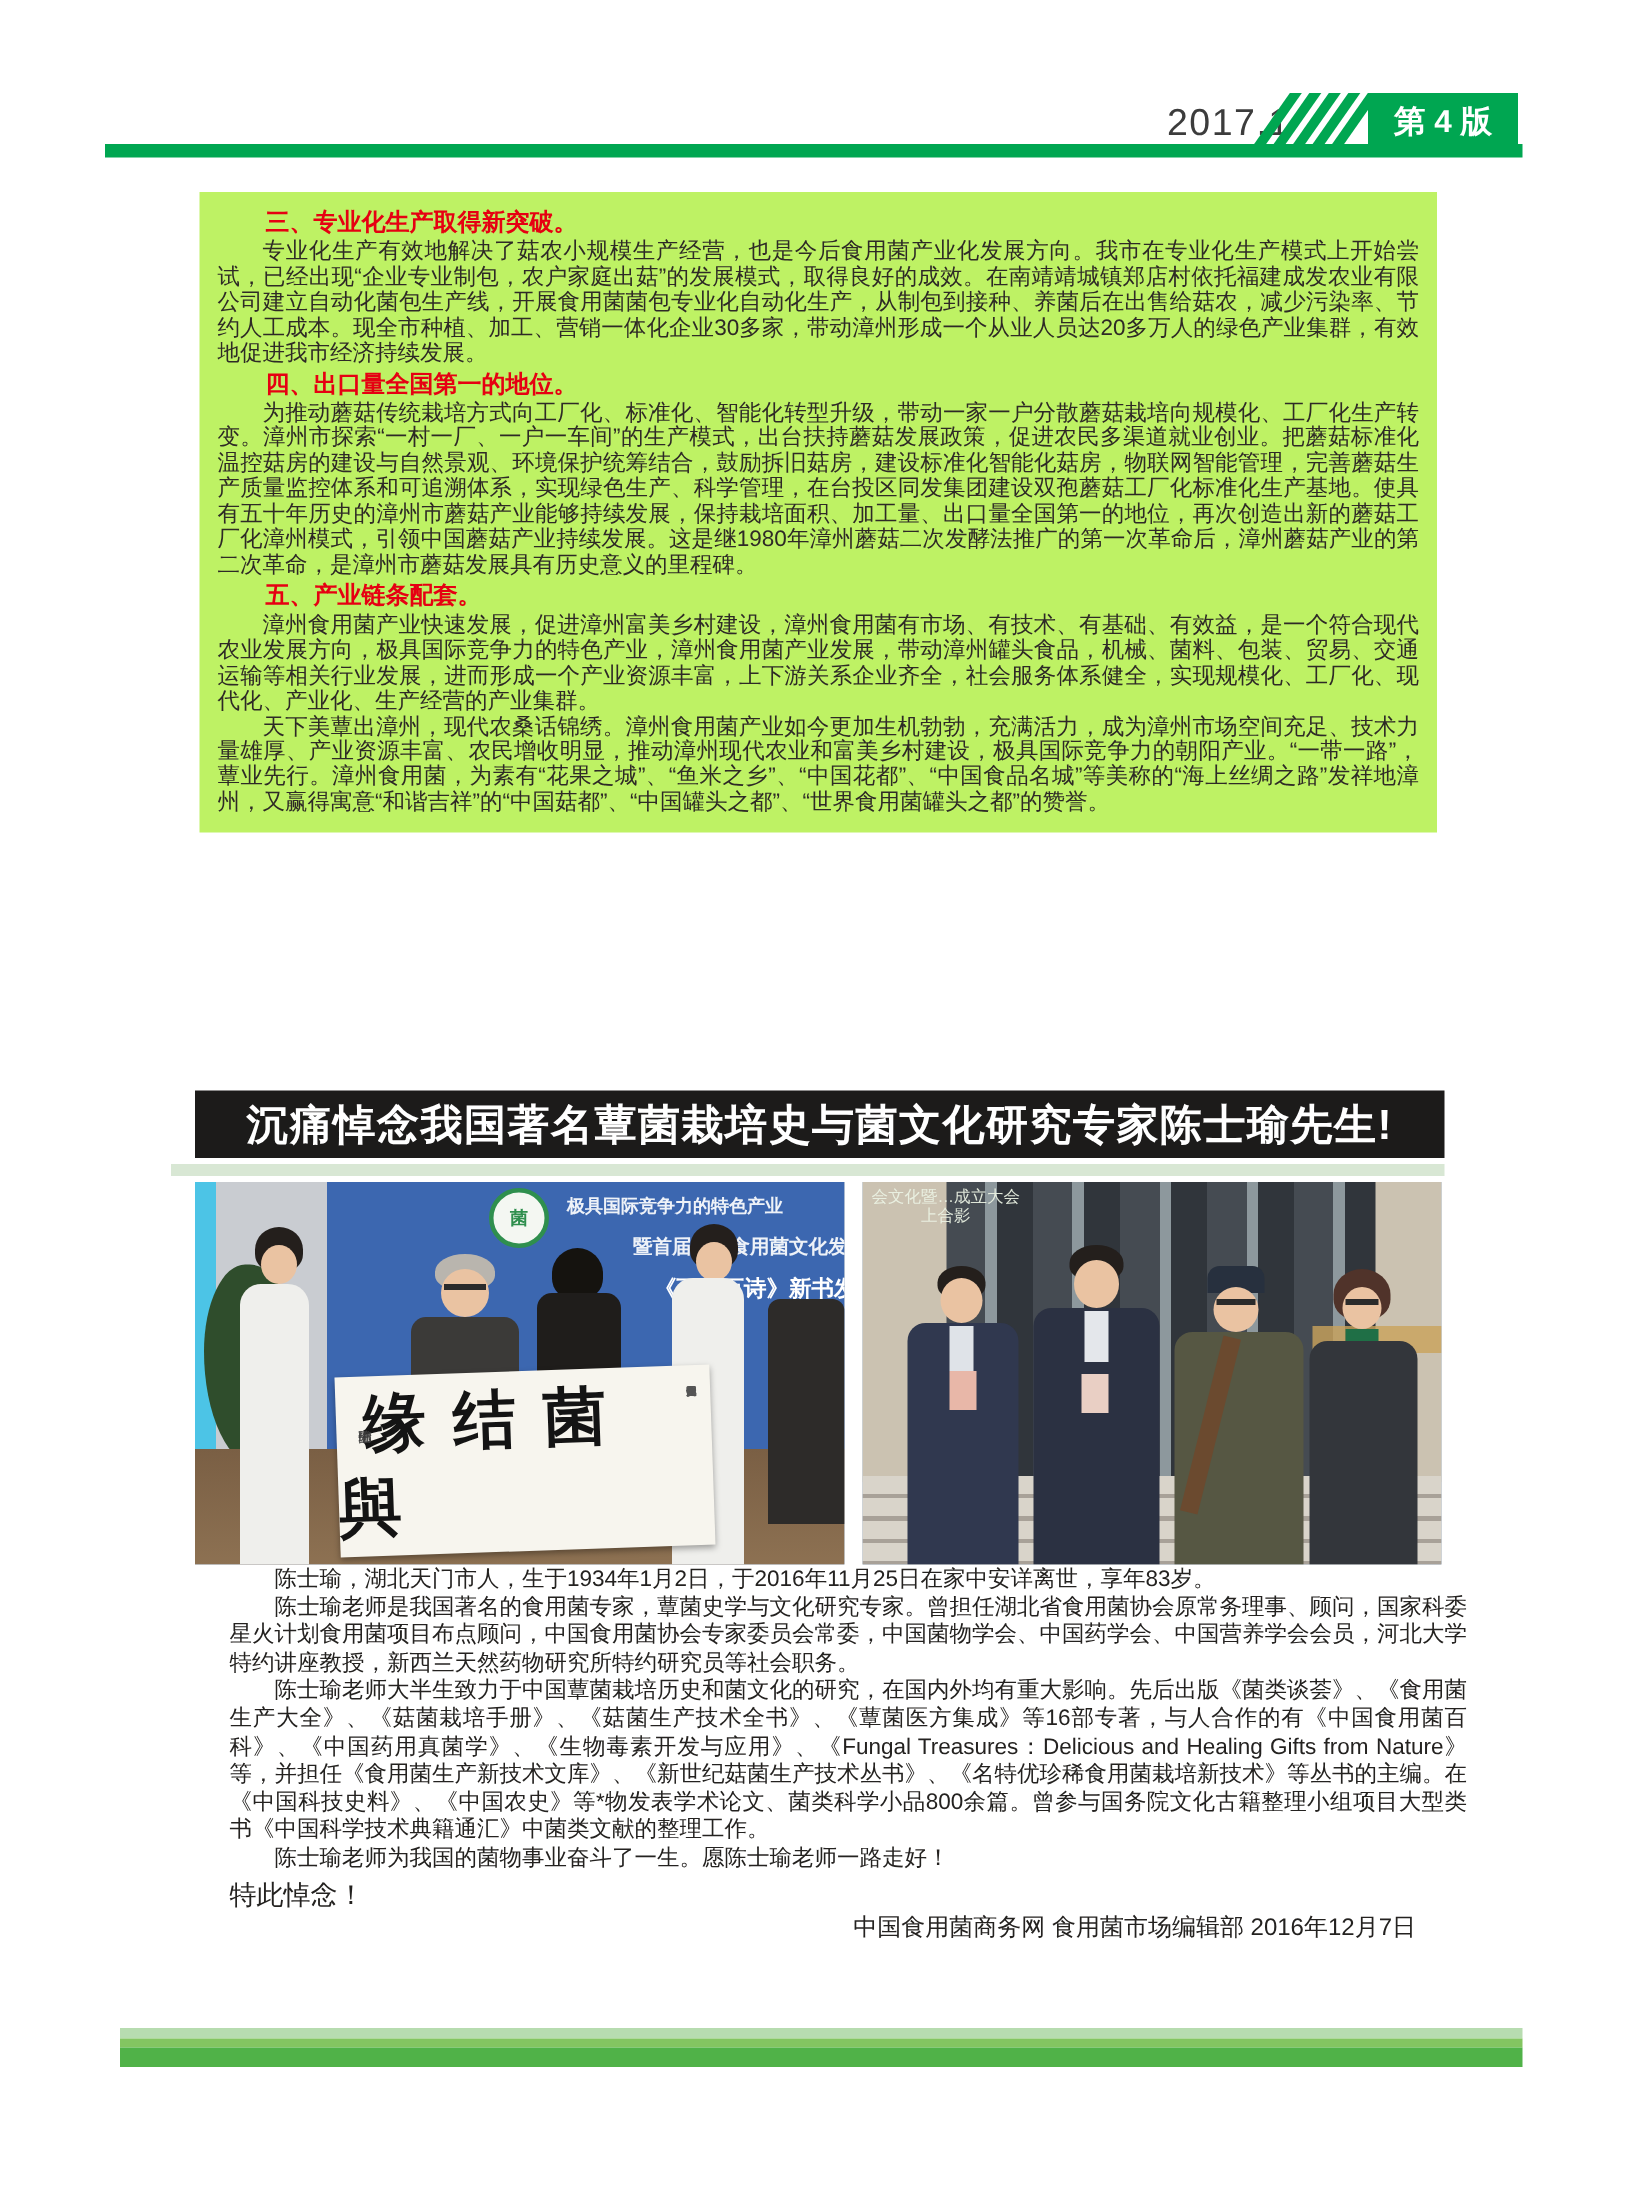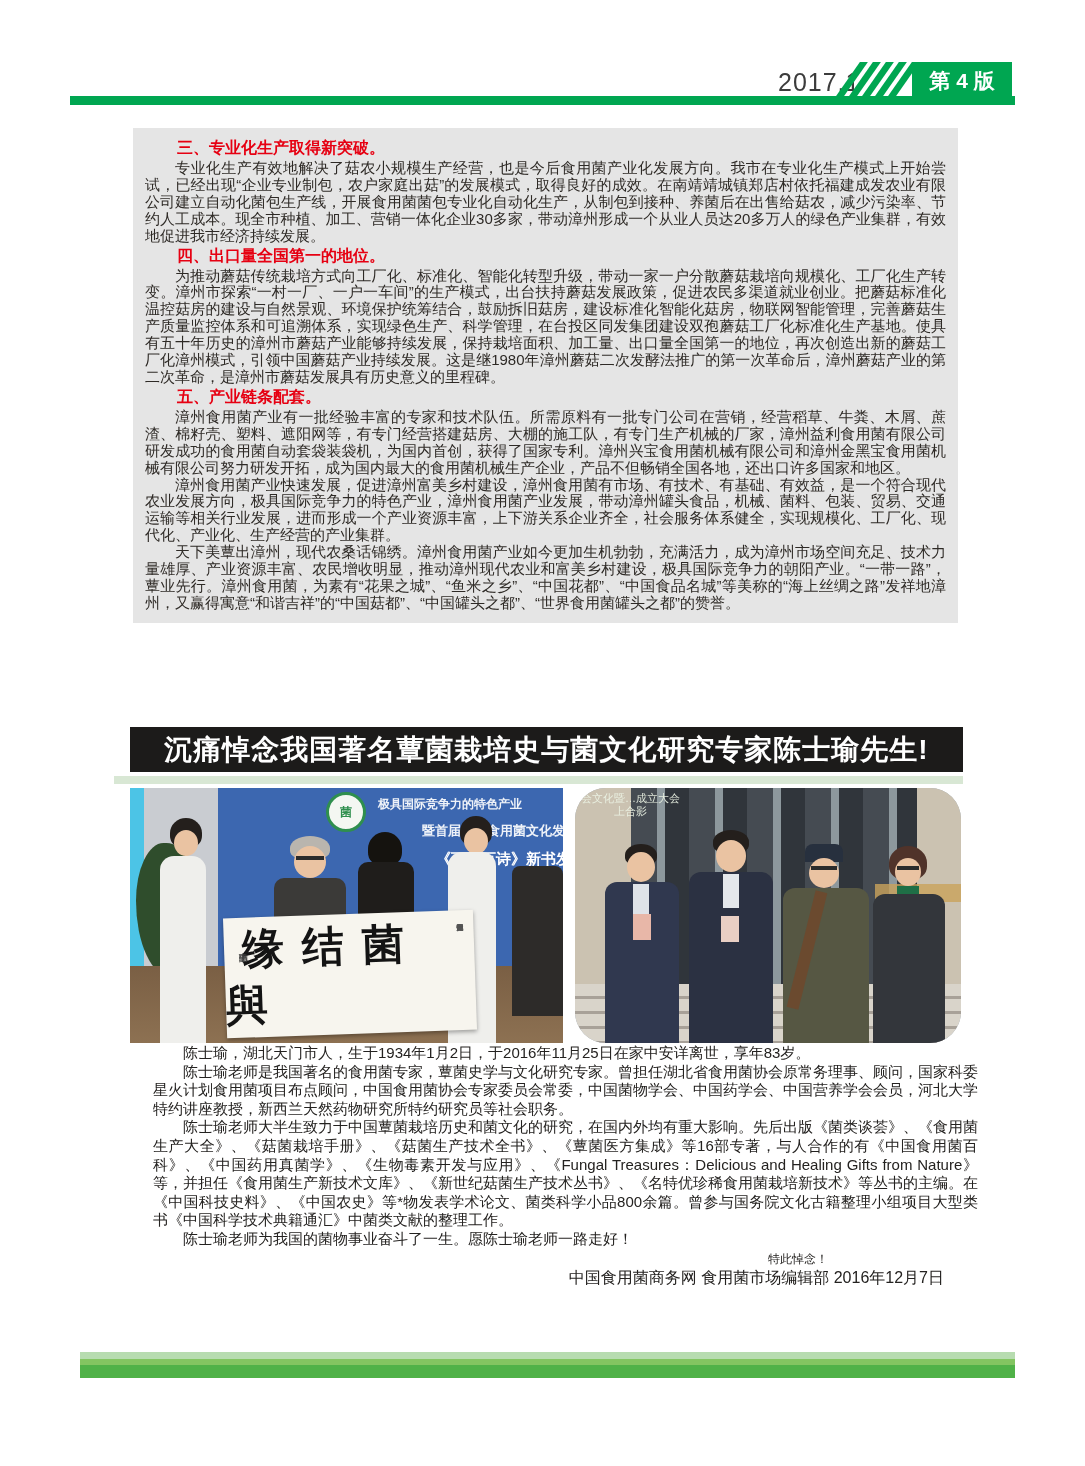--- a/index.html
+++ b/index.html
@@ -8,35 +8,35 @@
 
   
   .issue-date{position:absolute;left:778px;top:68px;font-size:25px;color:#3c3c3c;letter-spacing:1px;}
   .hline{position:absolute;left:70px;top:96px;width:945px;height:9px;background:#00A651;}
   .slashes{position:absolute;left:848px;top:62px;display:flex;}
   .slashes i{display:block;width:8px;height:34px;background:#00A651;transform:skewX(-35deg);margin-right:5px;}
   .edition-badge{position:absolute;left:912px;top:62px;width:100px;height:38px;background:#00A651;color:#fff;
         font-size:21px;font-weight:bold;display:flex;align-items:center;justify-content:center;}
 
   
-  .article-box{position:absolute;left:133px;top:128px;width:825px;background:#e5e5e5;
+  .article-box{position:absolute;left:133px;top:128px;width:825px;background:#bef264;
         padding:9px 12px 11px;box-sizing:border-box;color:#2e2a26;}
   .article-box h3{margin:1px 0 1px;font-size:16px;color:#E60012;text-indent:2em;font-weight:bold;}
   .article-box p{margin:0;font-size:15px;line-height:16.9px;text-indent:2em;text-align:justify;}
 
   
   .banner{position:absolute;left:130px;top:727px;width:833px;height:45px;background:#1C1B1A;color:#fff;
         display:flex;align-items:center;justify-content:center;font-size:28px;font-weight:bold;letter-spacing:1px;}
   .green-strip{position:absolute;left:114px;top:776px;width:849px;height:8px;background:#D8E7D4;}
 
   
   .photos{position:absolute;left:130px;top:788px;display:flex;gap:12px;}
   .photo{position:relative;height:255px;overflow:hidden;background:#9aa7b6;}
   .photo-left{width:433px;}
-  .photo-right{width:386px;border-radius:31px;}
+  .photo-right{width:386px;}
   .abs{position:absolute;}
 
   
   .pl-cyan{left:0;top:0;width:14px;height:185px;background:#4cc4e6;}
   .pl-wall{left:14px;top:0;width:74px;height:195px;background:#c9ccd1;}
   .pl-backdrop{left:88px;top:0;width:345px;height:178px;background:#3c67b0;}
   .pl-floor{left:0;top:178px;width:433px;height:77px;background:linear-gradient(#7a5f44,#8d7152);}
   .pl-plant{left:6px;top:55px;width:64px;height:135px;background:#2f4d2c;border-radius:45% 55% 40% 60%;}
   .pl-logo{left:196px;top:4px;width:34px;height:34px;border-radius:50%;background:#f4f7f2;border:3px solid #2f8f4e;
         color:#2f8f4e;font-size:12px;display:flex;align-items:center;justify-content:center;font-weight:bold;}
@@ -58,21 +58,21 @@
         background:repeating-linear-gradient(90deg,#454b52 0 26px,#8d989d 26px 34px,#30353b 34px 58px);}
   .pr-glow{left:300px;top:96px;width:86px;height:18px;background:#c9a25b;opacity:.8;}
   .pr-steps{left:0;top:196px;width:386px;height:59px;
         background:repeating-linear-gradient(#d9d4ca 0 12px,#a8a198 12px 15px);}
   .pr-caption{left:6px;top:4px;color:rgba(235,243,228,.92);font-size:11px;line-height:13px;}
   .pr-caption .c2{display:block;text-align:center;}
 
   
   .memorial-text{position:absolute;left:133px;top:1044px;width:825px;color:#242220;margin-left:20px;}
   .memorial-text p{margin:0;font-size:15px;line-height:18.6px;text-indent:2em;text-align:justify;}
-  .closing1{margin-top:2px;text-align:right;padding-right:150px;font-size:12px;}
+  .closing1{margin-top:2px;padding-right:150px;font-size:18px;}
   .closing2{text-align:right;padding-right:34px;font-size:16px;}
 
   
   .footer-bar{position:absolute;left:80px;top:1352px;width:935px;height:26px;}
   .footer-bar .f1{height:7px;background:#B7DCB0;}
   .footer-bar .f2{height:6px;background:#83C561;}
   .footer-bar .f3{height:13px;background:#50B248;}
 </style>
 </head>
 <body>
@@ -89,21 +89,20 @@
       <i></i>
   </div>
   <div class="edition-badge">第 4 版</div>
 
   <div class="article-box">
     <h3>三、专业化生产取得新突破。</h3>
     <p>专业化生产有效地解决了菇农小规模生产经营，也是今后食用菌产业化发展方向。我市在专业化生产模式上开始尝试，已经出现“企业专业制包，农户家庭出菇”的发展模式，取得良好的成效。在南靖靖城镇郑店村依托福建成发农业有限公司建立自动化菌包生产线，开展食用菌菌包专业化自动化生产，从制包到接种、养菌后在出售给菇农，减少污染率、节约人工成本。现全市种植、加工、营销一体化企业30多家，带动漳州形成一个从业人员达20多万人的绿色产业集群，有效地促进我市经济持续发展。</p>
     <h3>四、出口量全国第一的地位。</h3>
     <p>为推动蘑菇传统栽培方式向工厂化、标准化、智能化转型升级，带动一家一户分散蘑菇栽培向规模化、工厂化生产转变。漳州市探索“一村一厂、一户一车间”的生产模式，出台扶持蘑菇发展政策，促进农民多渠道就业创业。把蘑菇标准化温控菇房的建设与自然景观、环境保护统筹结合，鼓励拆旧菇房，建设标准化智能化菇房，物联网智能管理，完善蘑菇生产质量监控体系和可追溯体系，实现绿色生产、科学管理，在台投区同发集团建设双孢蘑菇工厂化标准化生产基地。使具有五十年历史的漳州市蘑菇产业能够持续发展，保持栽培面积、加工量、出口量全国第一的地位，再次创造出新的蘑菇工厂化漳州模式，引领中国蘑菇产业持续发展。这是继1980年漳州蘑菇二次发酵法推广的第一次革命后，漳州蘑菇产业的第二次革命，是漳州市蘑菇发展具有历史意义的里程碑。</p>
     <h3>五、产业链条配套。</h3>
-    <p>漳州食用菌产业有一批经验丰富的专家和技术队伍。所需原料有一批专门公司在营销，经营稻草、牛粪、木屑、蔗渣、棉籽壳、塑料、遮阳网等，有专门经营搭建菇房、大棚的施工队，有专门生产机械的厂家，漳州益利食用菌有限公司研发成功的食用菌自动套袋装袋机，为国内首创，获得了国家专利。漳州兴宝食用菌机械有限公司和漳州金黑宝食用菌机械有限公司努力研发开拓，成为国内最大的食用菌机械生产企业，产品不但畅销全国各地，还出口许多国家和地区。</p>
     <p>漳州食用菌产业快速发展，促进漳州富美乡村建设，漳州食用菌有市场、有技术、有基础、有效益，是一个符合现代农业发展方向，极具国际竞争力的特色产业，漳州食用菌产业发展，带动漳州罐头食品，机械、菌料、包装、贸易、交通运输等相关行业发展，进而形成一个产业资源丰富，上下游关系企业齐全，社会服务体系健全，实现规模化、工厂化、现代化、产业化、生产经营的产业集群。</p>
     <p>天下美蕈出漳州，现代农桑话锦绣。漳州食用菌产业如今更加生机勃勃，充满活力，成为漳州市场空间充足、技术力量雄厚、产业资源丰富、农民增收明显，推动漳州现代农业和富美乡村建设，极具国际竞争力的朝阳产业。“一带一路”，蕈业先行。漳州食用菌，为素有“花果之城”、“鱼米之乡”、“中国花都”、“中国食品名城”等美称的“海上丝绸之路”发祥地漳州，又赢得寓意“和谐吉祥”的“中国菇都”、“中国罐头之都”、“世界食用菌罐头之都”的赞誉。</p>
   </div>
 
   <div class="banner">沉痛悼念我国著名蕈菌栽培史与菌文化研究专家陈士瑜先生!</div>
   <div class="green-strip"></div>
 
   <div class="photos">
 
     <div class="photo photo-left">

